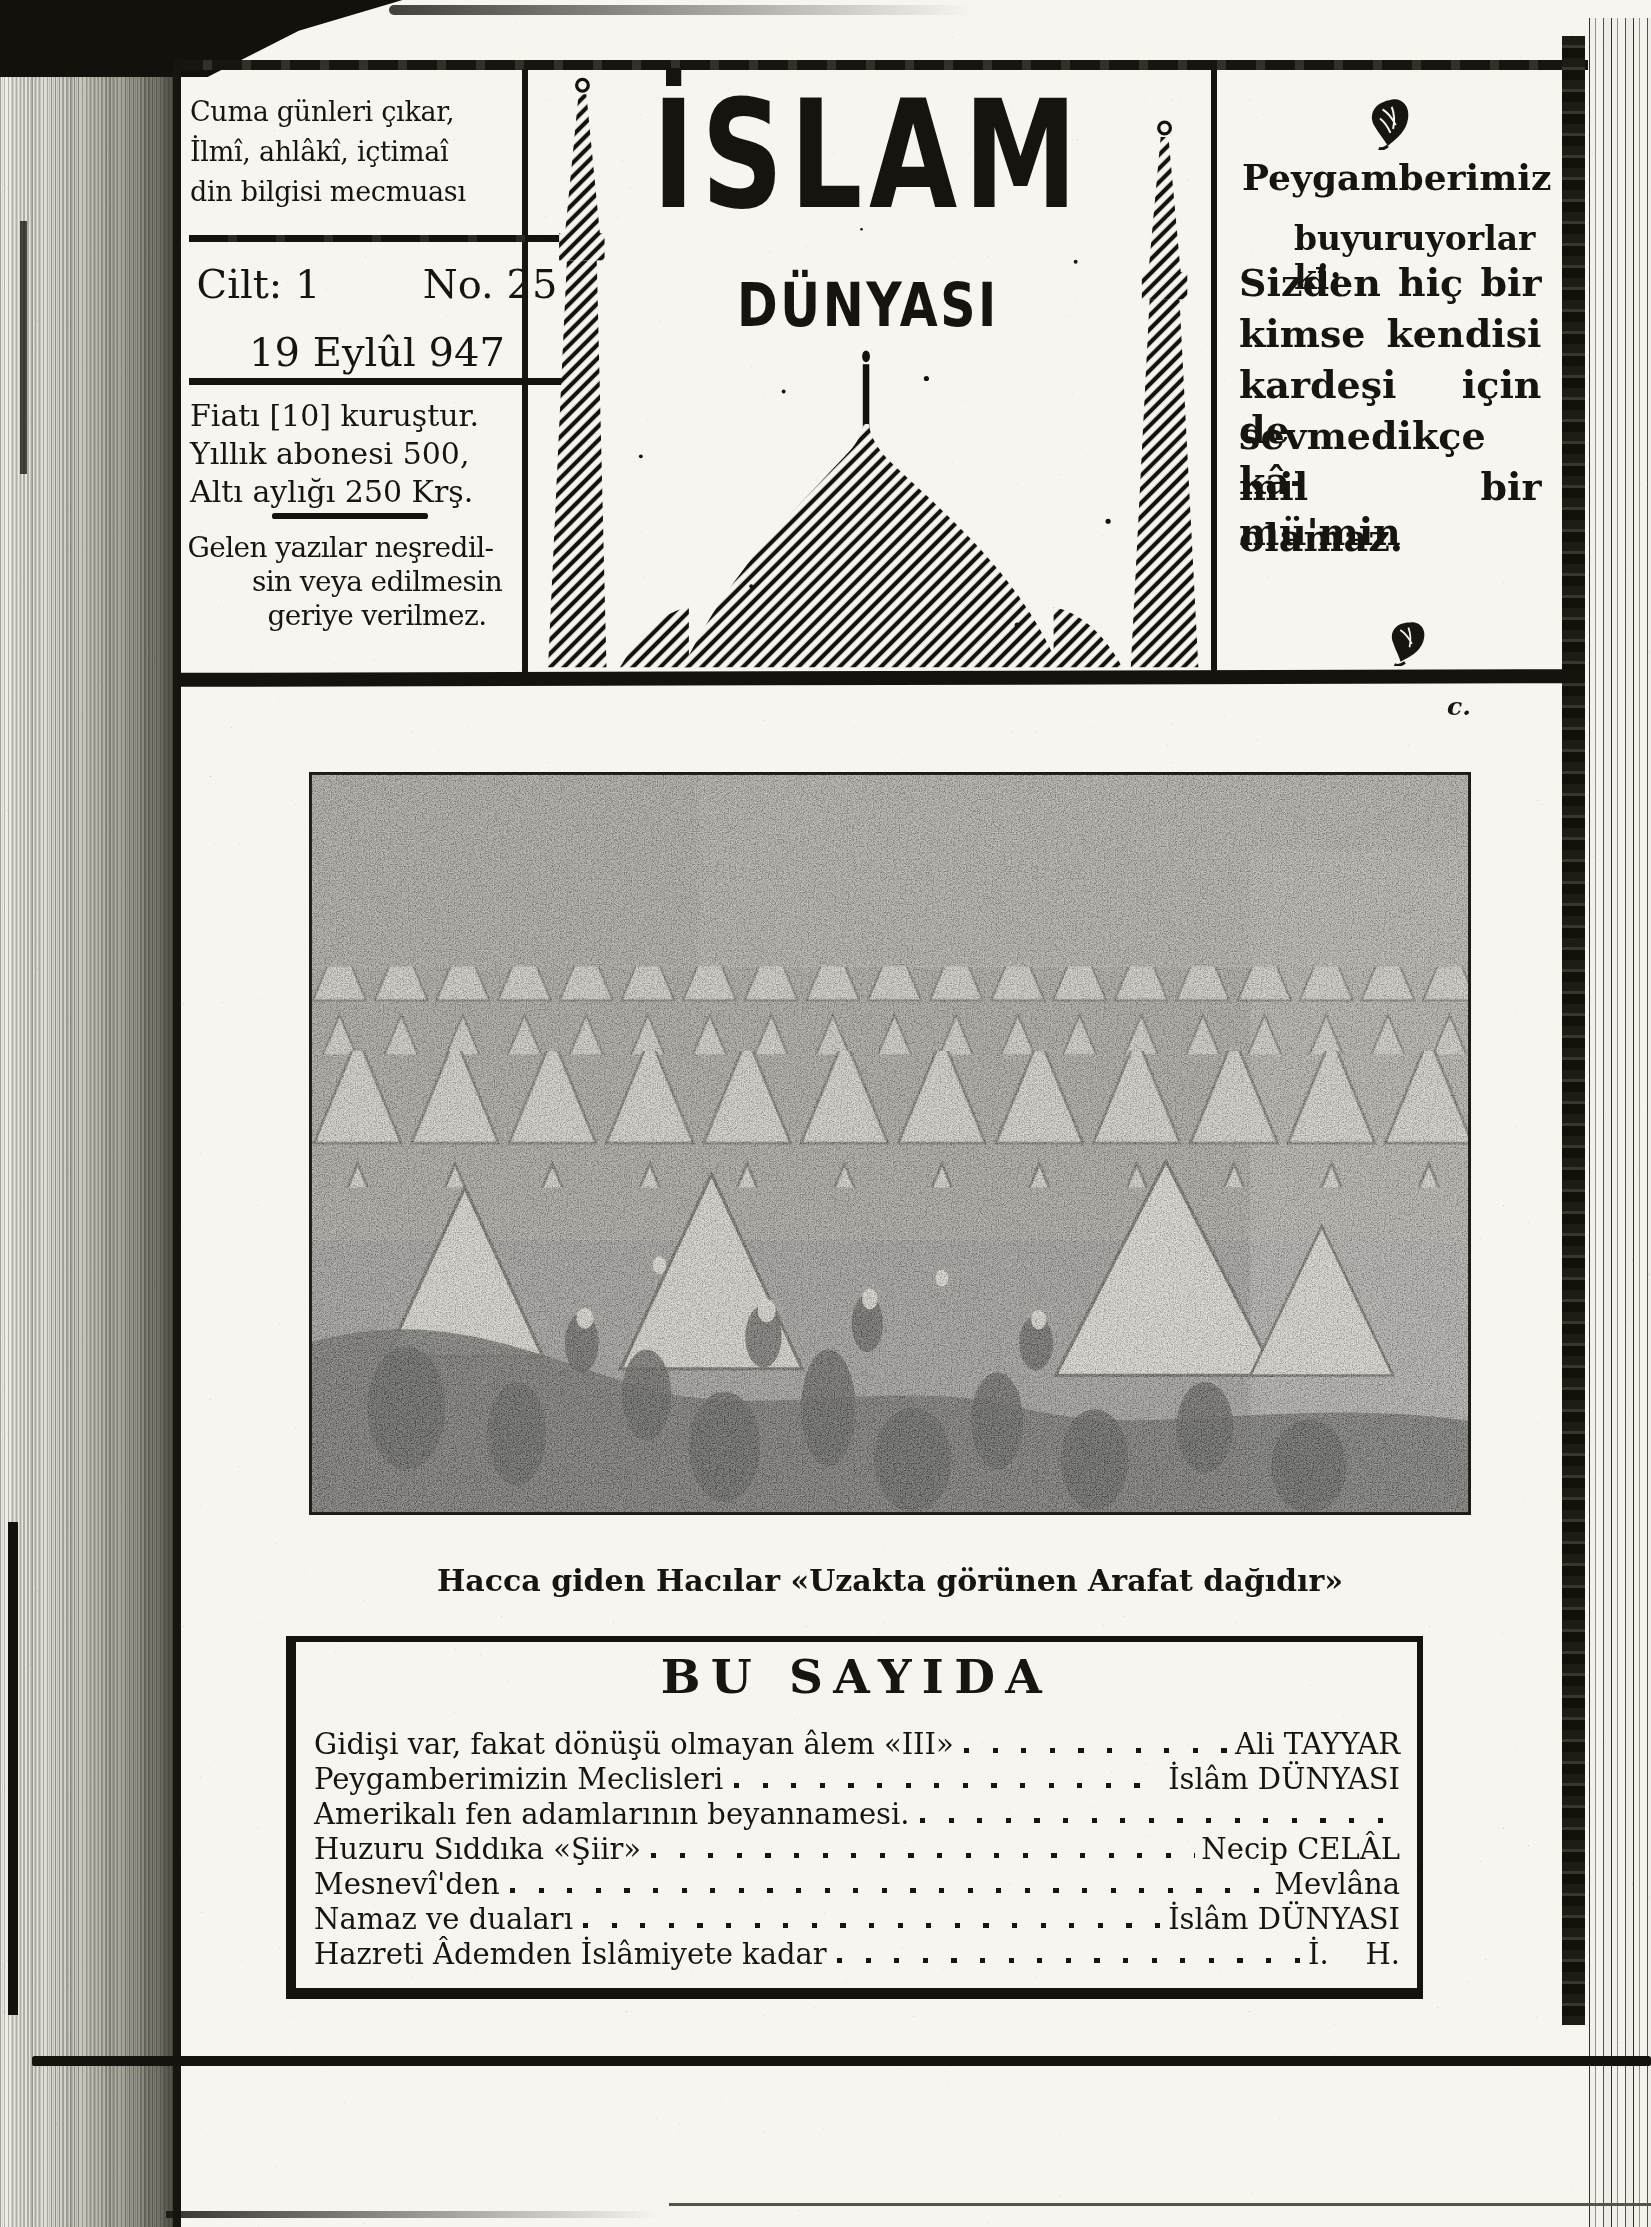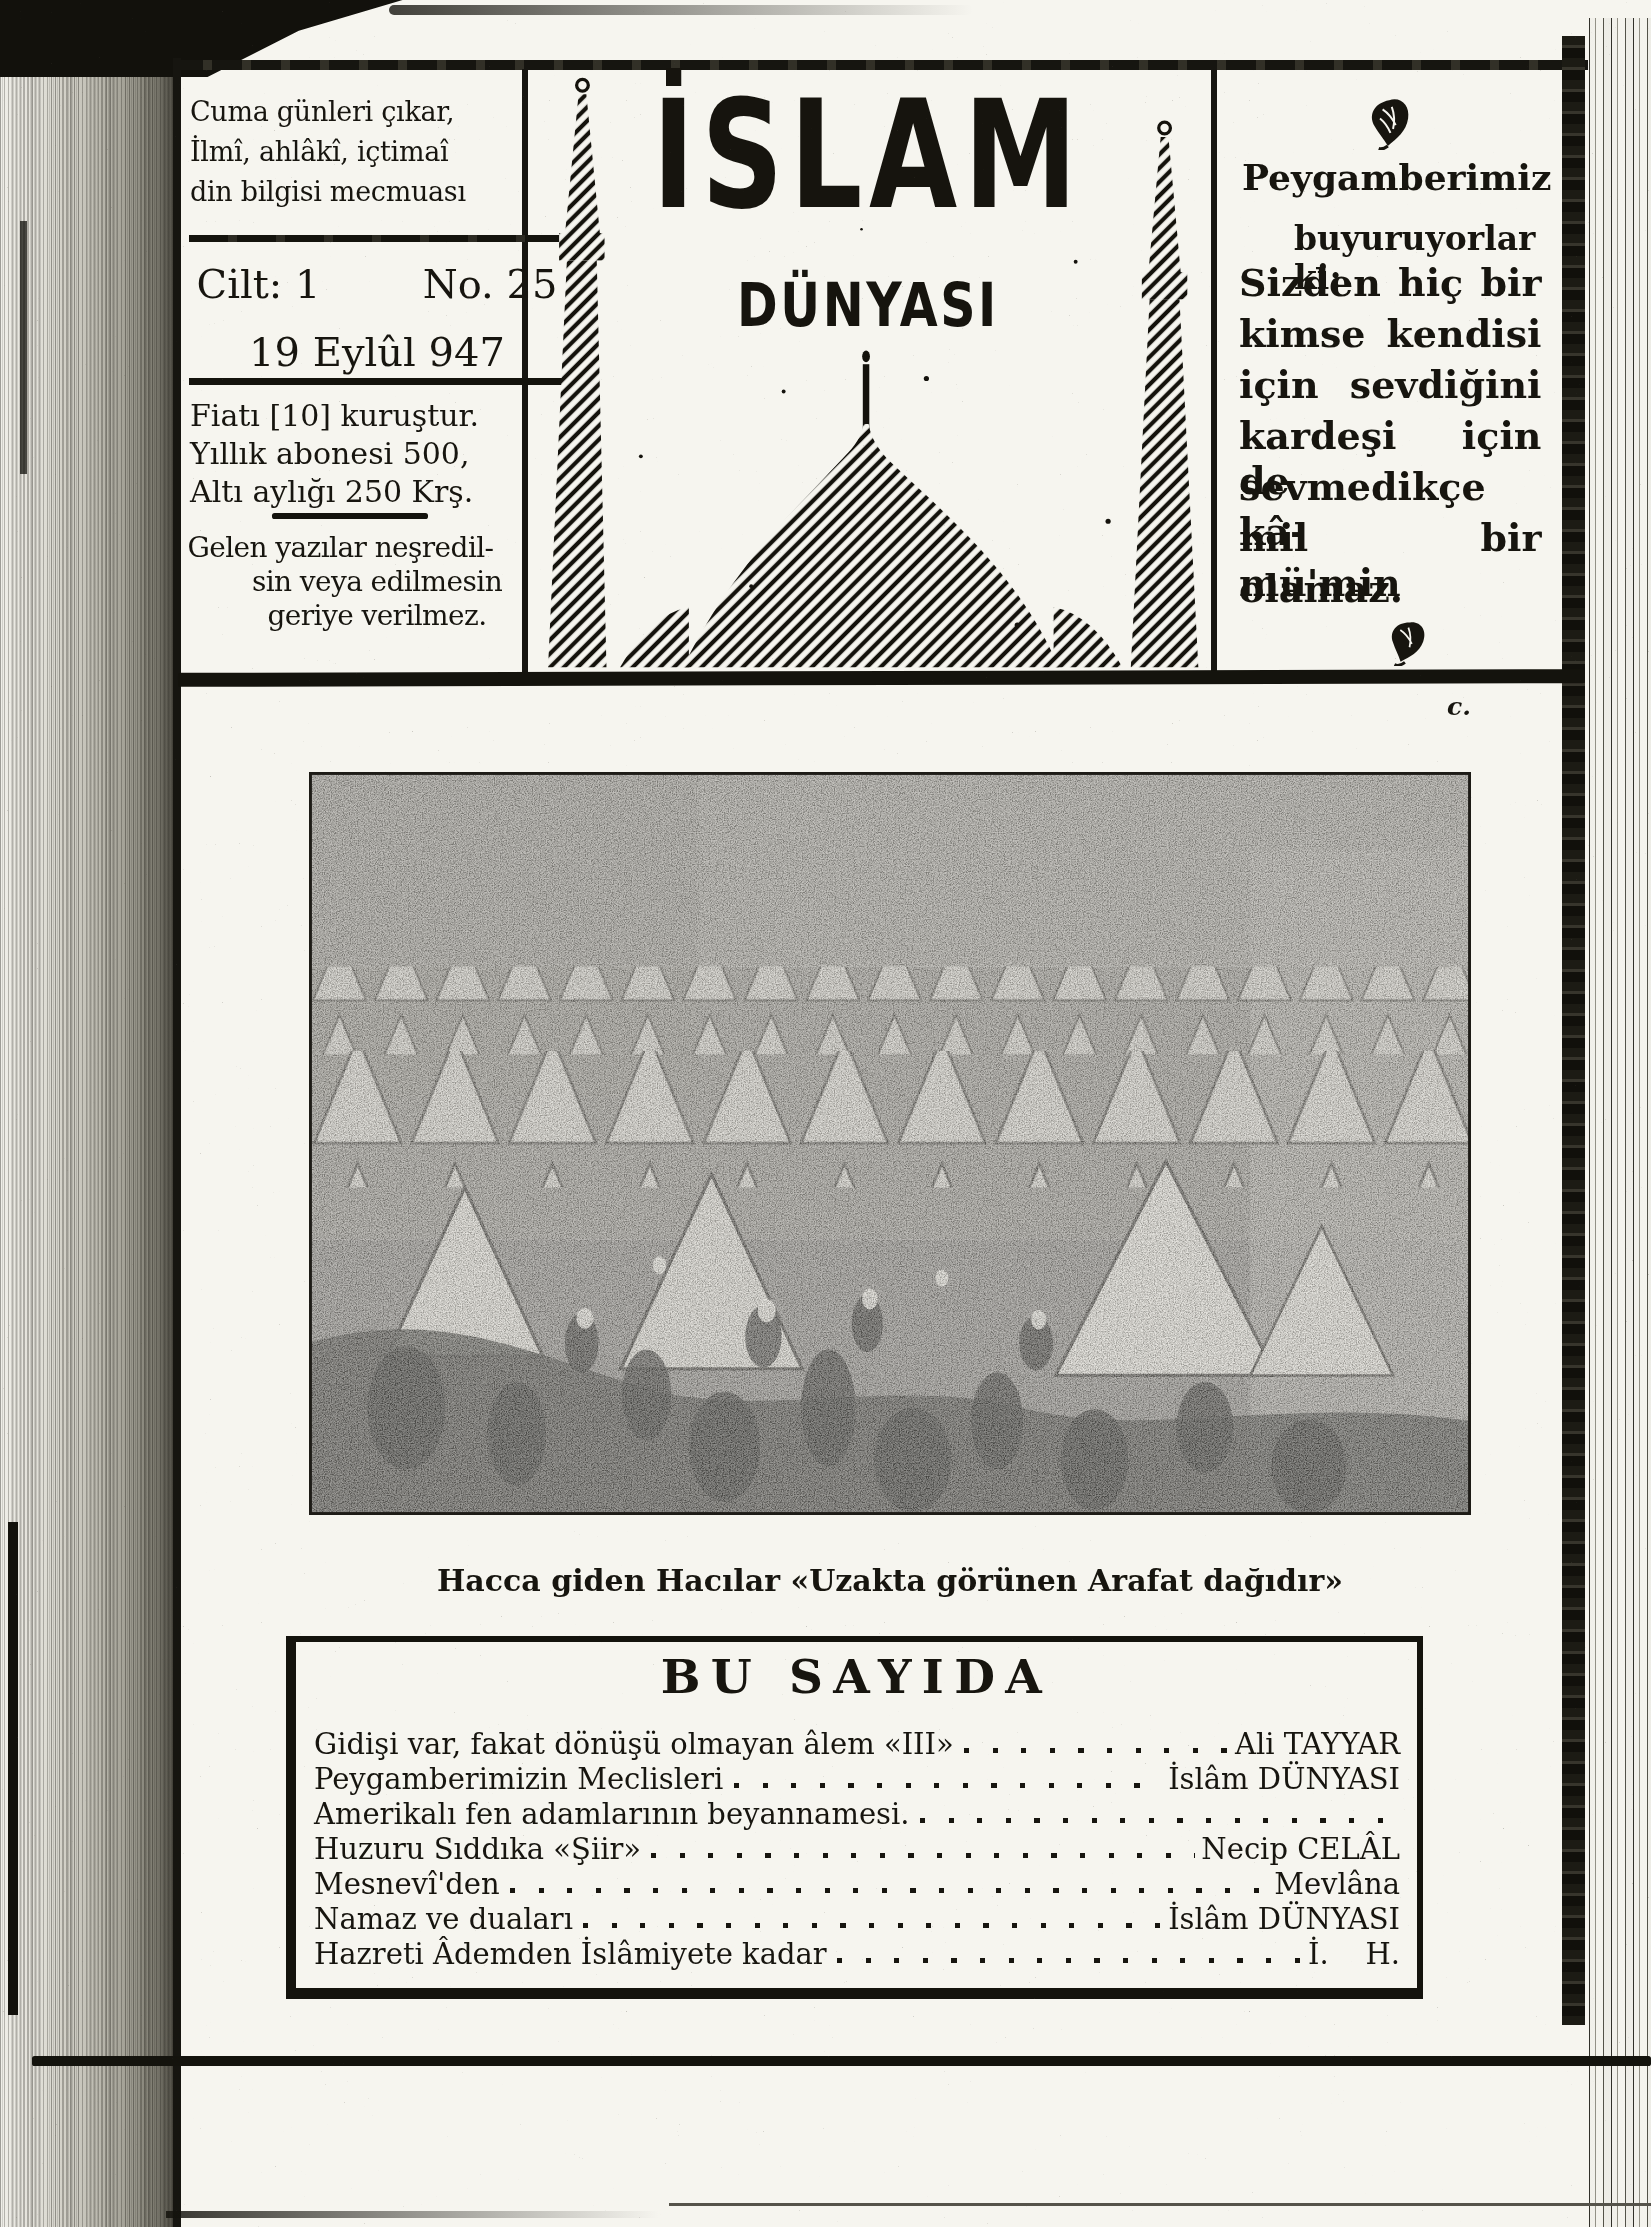--- a/index.html
+++ b/index.html
@@ -184,21 +184,20 @@
     <svg class="leaf-top" width="51" height="55" viewBox="0 0 78 84">
       <path d="M40,8 C58,2 72,16 69,36 C66,56 52,66 38,78 C31,66 25,60 18,48 C7,30 18,12 40,8 Z" fill="#17150f"></path>
       <path d="M30,22 Q42,30 50,46 M44,18 Q50,34 46,52 M26,36 Q36,44 42,58" stroke="#f6f5ef" stroke-width="3" fill="none"></path>
       <path d="M38,78 Q30,84 24,82" stroke="#17150f" stroke-width="5" fill="none"></path>
     </svg>
     <div class="rc-line1">Peygamberimiz</div>
     <div class="rc-line2">buyuruyorlar ki:</div>
     <div class="quote">
       <div>Sizden hiç bir</div>
       <div>kimse kendisi</div>
-      <div>için sevdiğini</div>
       <div>kardeşi için de</div>
       <div>sevmedikçe kâ-</div>
       <div>mil bir mü'min</div>
       <div>olamaz.</div>
     </div>
     <svg class="leaf-bottom" width="45" height="49" viewBox="0 0 78 84">
       <path d="M40,8 C58,2 72,16 69,36 C66,56 52,66 38,78 C31,66 25,60 18,48 C7,30 18,12 40,8 Z" fill="#17150f" transform="rotate(12 39 42)"></path>
       <path d="M30,22 Q42,30 50,46 M44,18 Q50,34 46,52" stroke="#f6f5ef" stroke-width="3" fill="none"></path>
       <path d="M38,78 Q28,86 20,82" stroke="#17150f" stroke-width="5" fill="none"></path>
     </svg>

